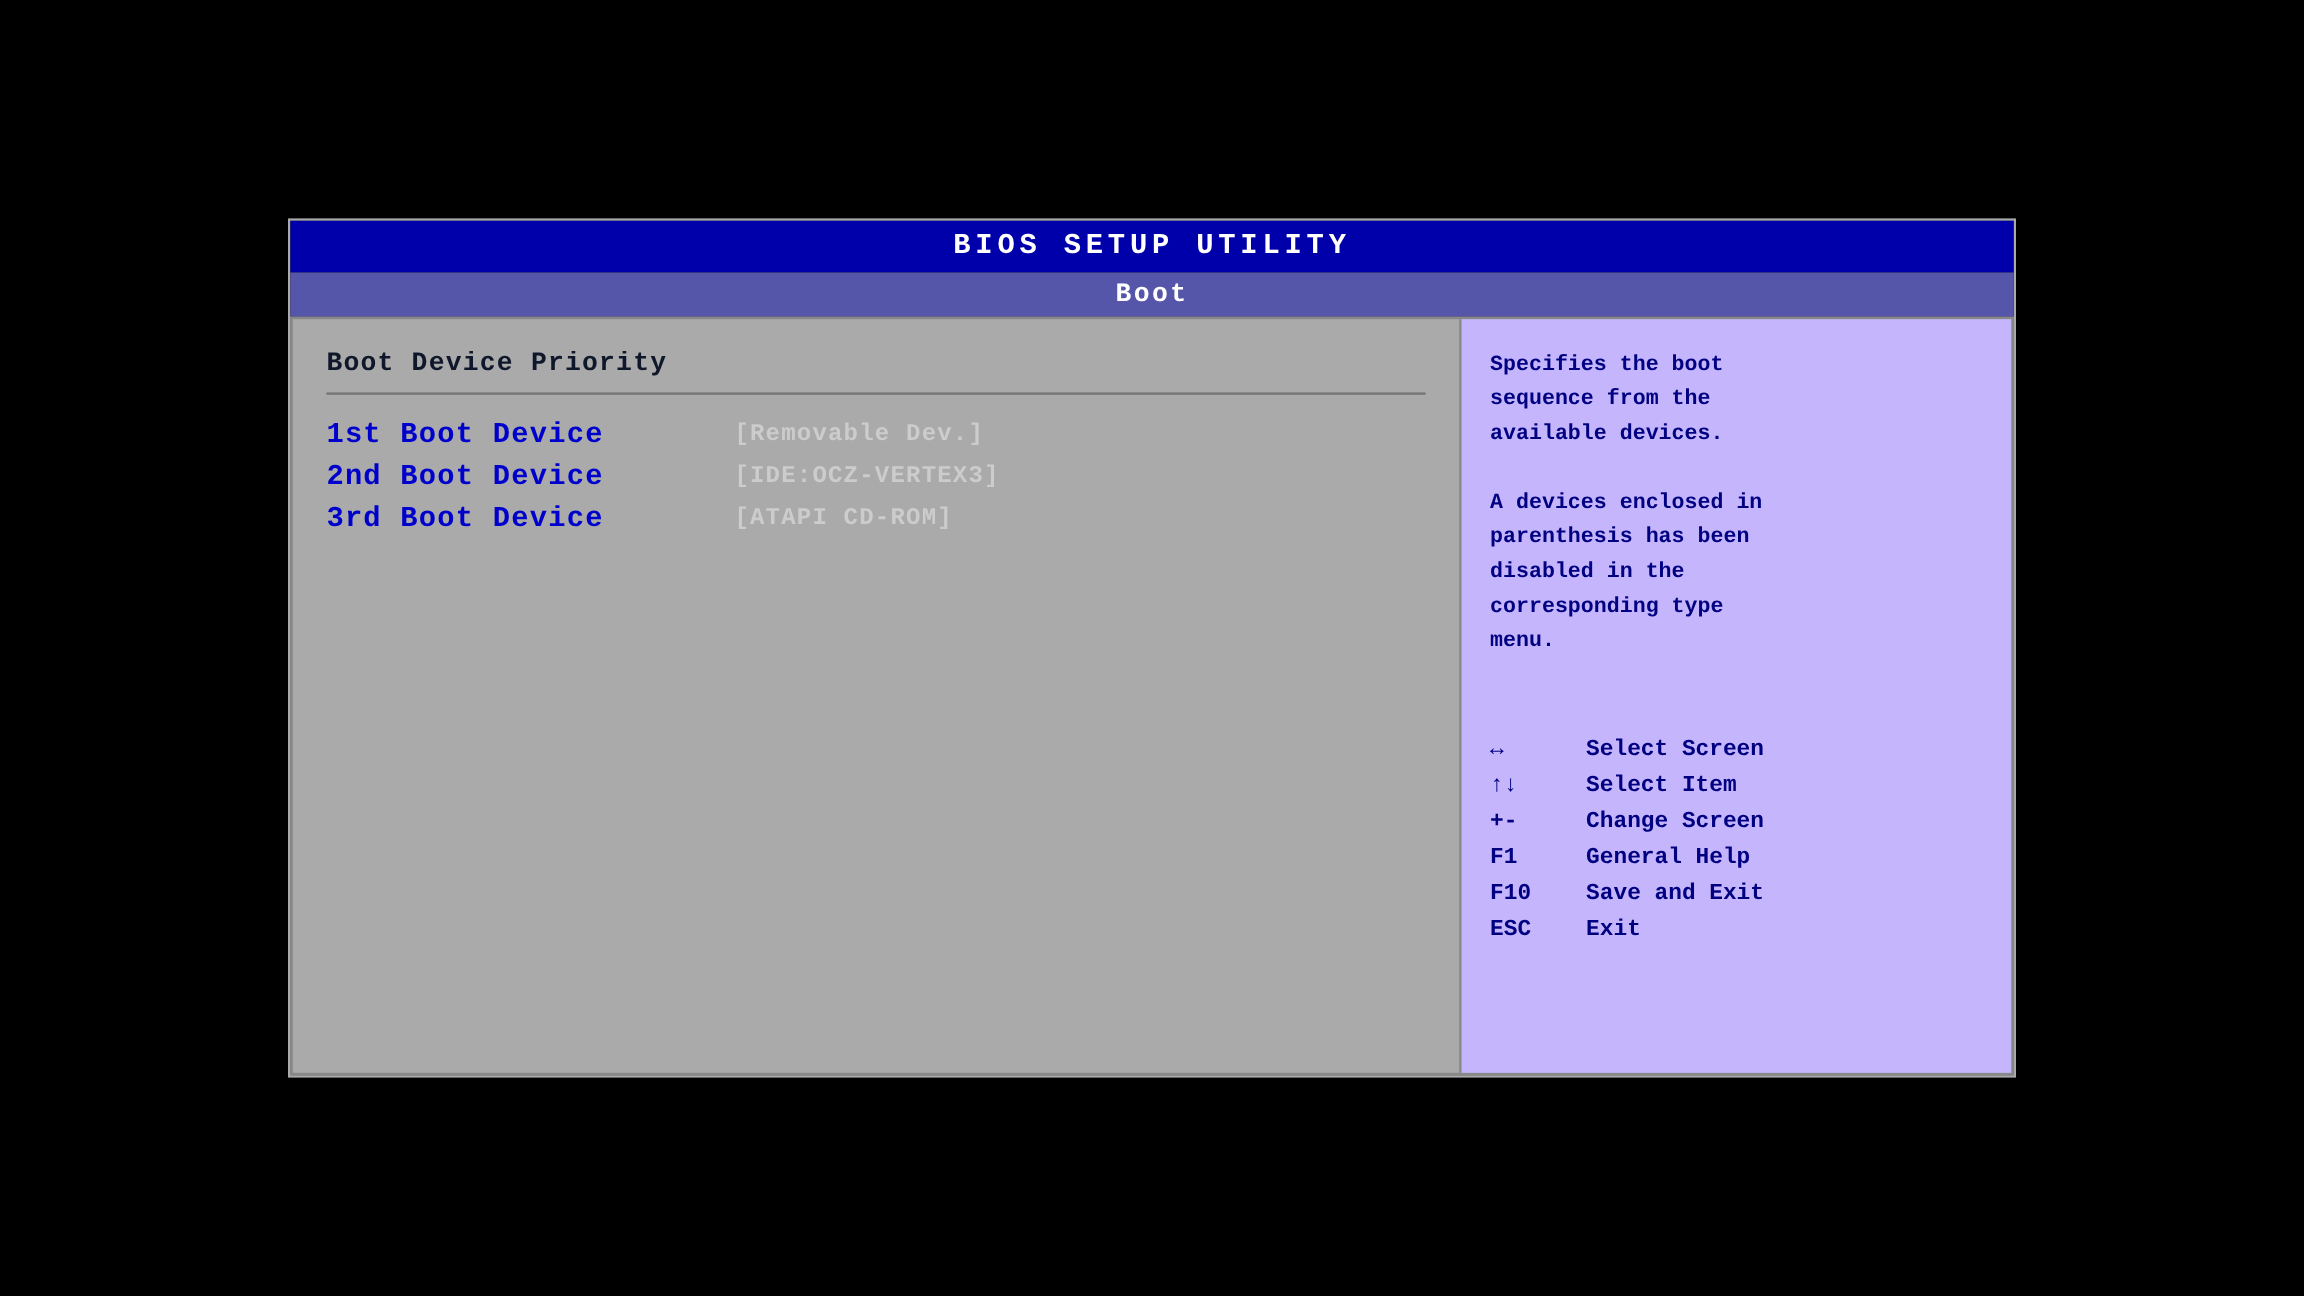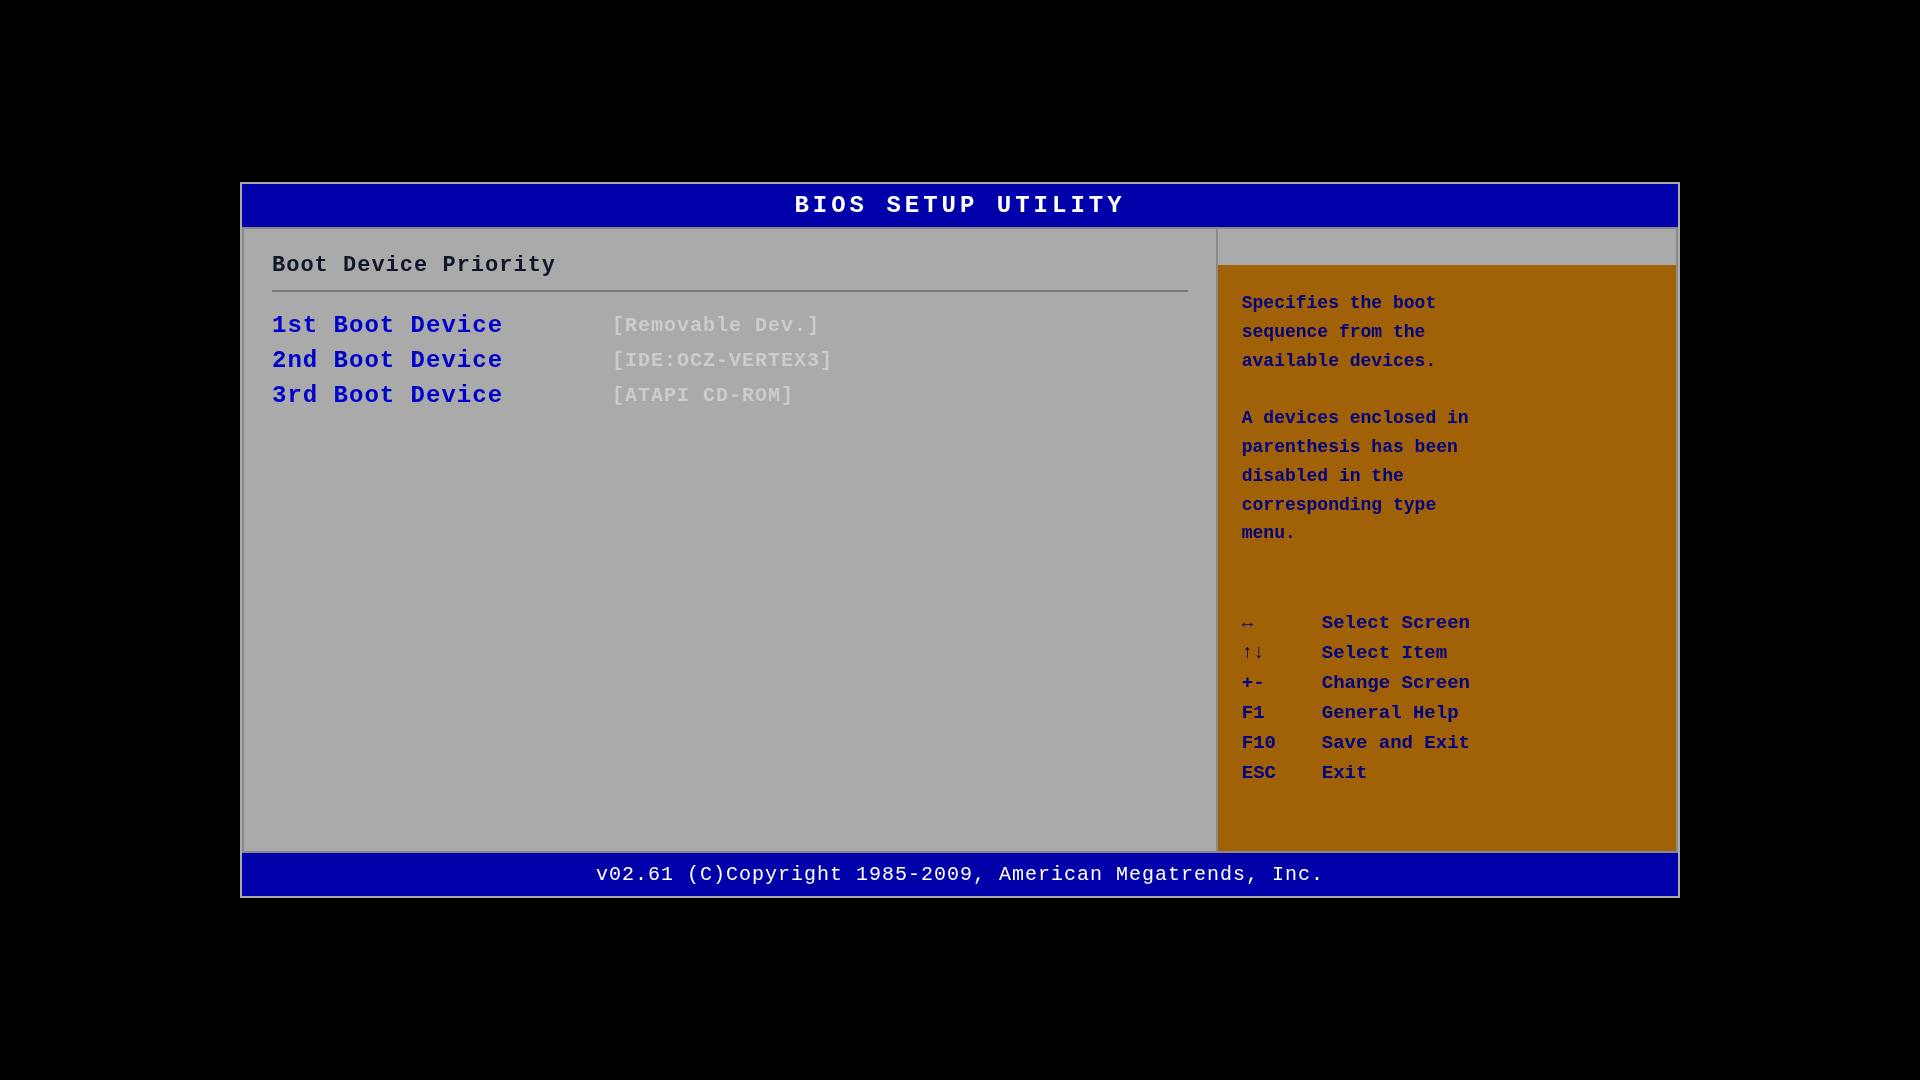--- a/index.html
+++ b/index.html
@@ -56,22 +56,21 @@
 
     .left-panel {
       flex: 0 0 68%;
       padding: 24px 28px;
       border-right: 2px solid #888;
     }
 
     .right-panel {
       flex: 0 0 32%;
       padding: 24px 24px;
-      background-color: #a16207;
-      margin-top: 36px;
+      background-color: #c4b5fd;
     }
 
     .section-title {
       color: #0f172a;
       font-size: 22px;
       font-weight: bold;
       margin-bottom: 12px;
       letter-spacing: 1px;
     }
 
@@ -150,20 +149,23 @@
     .key-bindings-section {
       margin-top: 40px;
     }
   </style>
 </head>
 <body>
 
 <div class="bios-container">
   <div class="title-bar">
     <span>BIOS SETUP UTILITY</span>
+  </div>
+  <div class="subtitle-bar">
+    <span>Boot</span>
   </div>
   <div class="main-content">
     <div class="left-panel">
       <div class="section-title">Boot Device Priority</div>
       <hr class="divider">
       <div id="boot-items-container">
 
       <div class="boot-item">
             <span class="boot-item-label">1st Boot Device</span>
             <span class="boot-item-value">[Removable Dev.]</span>
@@ -216,16 +218,13 @@
               </div>
               <div class="key-row">
                 <span class="key-symbol">ESC</span>
                 <span class="key-description">Exit</span>
               </div>
             </div>
         </div>
       </div>
     </div>
   </div>
-  <div class="footer-bar">
-    <span>v02.61 (C)Copyright 1985-2009, American Megatrends, Inc.</span>
-  </div>
 </div>
 
 </body></html>

